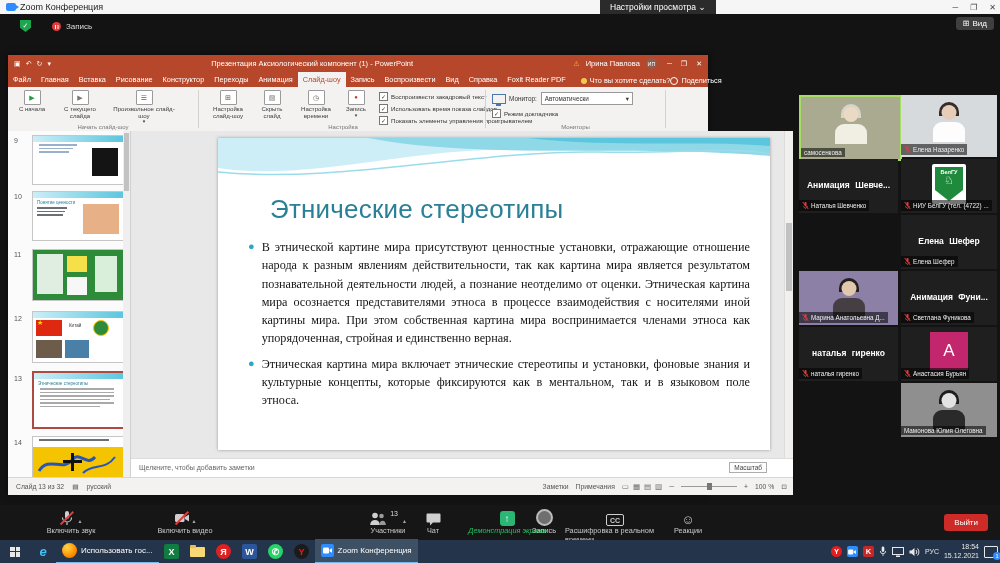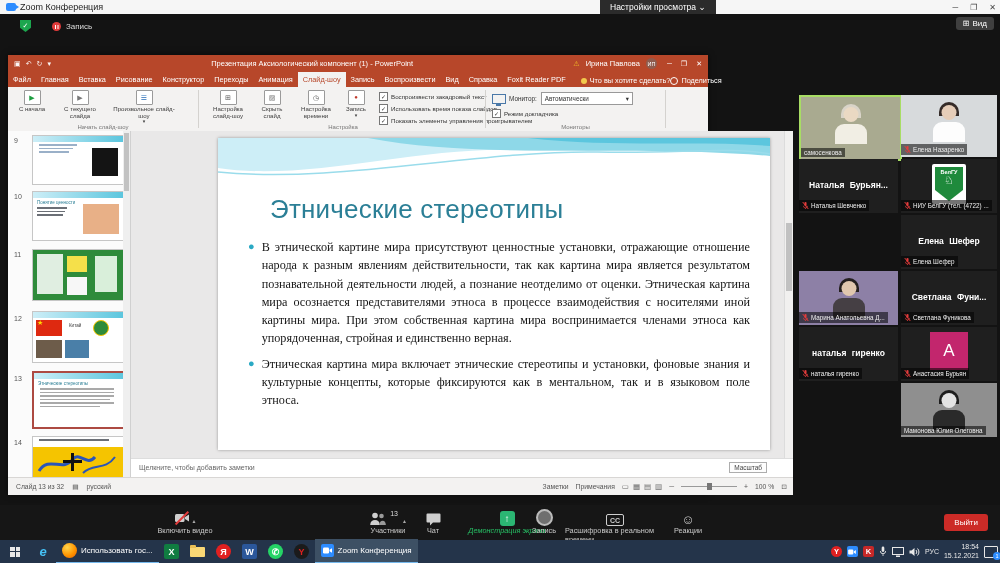--- a/index.html
+++ b/index.html
@@ -462,21 +462,21 @@
             <rect x="3.5" y="1" width="3" height="6" rx="1.5" fill="#e23b3b"></rect>
             <path d="M2 6.5a3 3 0 0 0 6 0" fill="none" stroke="#e23b3b"></path>
             <line x1="5" y1="9.5" x2="5" y2="11" stroke="#e23b3b"></line>
             <line x1="1" y1="1" x2="9" y2="11" stroke="#e23b3b" stroke-width="1.4"></line>
           </svg>
         <span>Елена Назаренко</span>
       </div>
     </div>
 
     <div class="tile" style="left:2px;top:64px;width:99px;height:54px">
-      <div class="tname">Наталья  Бурьян...</div>
+      <div class="tname">Анимация  Шевче...</div>
       <div class="tlabel">
         <svg width="7" height="9" viewBox="0 0 10 12">
             <rect x="3.5" y="1" width="3" height="6" rx="1.5" fill="#e23b3b"></rect>
             <path d="M2 6.5a3 3 0 0 0 6 0" fill="none" stroke="#e23b3b"></path>
             <line x1="5" y1="9.5" x2="5" y2="11" stroke="#e23b3b"></line>
             <line x1="1" y1="1" x2="9" y2="11" stroke="#e23b3b" stroke-width="1.4"></line>
           </svg>
         <span>Наталья Шевченко</span>
       </div>
     </div>
@@ -521,21 +521,21 @@
         <svg width="7" height="9" viewBox="0 0 10 12">
             <rect x="3.5" y="1" width="3" height="6" rx="1.5" fill="#e23b3b"></rect>
             <path d="M2 6.5a3 3 0 0 0 6 0" fill="none" stroke="#e23b3b"></path>
             <line x1="5" y1="9.5" x2="5" y2="11" stroke="#e23b3b"></line>
             <line x1="1" y1="1" x2="9" y2="11" stroke="#e23b3b" stroke-width="1.4"></line>
           </svg>
         <span>Марина Анатольевна Д...</span>
       </div>
     </div>
     <div class="tile" style="left:104px;top:176px;width:96px;height:54px">
-      <div class="tname">Светлана  Фуни...</div>
+      <div class="tname">Анимация  Фуни...</div>
       <div class="tlabel">
         <svg width="7" height="9" viewBox="0 0 10 12">
             <rect x="3.5" y="1" width="3" height="6" rx="1.5" fill="#e23b3b"></rect>
             <path d="M2 6.5a3 3 0 0 0 6 0" fill="none" stroke="#e23b3b"></path>
             <line x1="5" y1="9.5" x2="5" y2="11" stroke="#e23b3b"></line>
             <line x1="1" y1="1" x2="9" y2="11" stroke="#e23b3b" stroke-width="1.4"></line>
           </svg>
         <span>Светлана Фуникова</span>
       </div>
     </div>
@@ -572,20 +572,34 @@
           <div class="torso"></div>
         </div>
       <div class="tlabel">
           <span>Мамонова Юлия Олеговна</span>
         </div>
     </div>
 
   </div>
 
   <div class="ztoolbar">
+    <div class="tool" style="left:25px;width:92px">
+      <div class="irow">
+        <span class="slashwrap">
+          <svg width="14" height="16" viewBox="0 0 14 16">
+              <rect x="5" y="1" width="4" height="8" rx="2" fill="#cfcfcf"></rect>
+              <path d="M2.5 7.5a4.5 4.5 0 0 0 9 0" fill="none" stroke="#cfcfcf" stroke-width="1.2"></path>
+              <line x1="7" y1="12.5" x2="7" y2="15" stroke="#cfcfcf" stroke-width="1.2"></line>
+            </svg>
+          <span class="slash"></span>
+        </span>
+        <span class="chev">▲</span>
+      </div>
+      <span>Включить звук</span>
+    </div>
     <div class="tool" style="left:135px;width:100px">
       <div class="irow">
         <span class="slashwrap">
           <svg width="16" height="16" viewBox="0 0 16 16">
               <rect x="1" y="4" width="9.5" height="8" rx="1.5" fill="#cfcfcf"></rect>
               <path d="M11 7l4-2.4v6.8L11 9z" fill="#cfcfcf"></path>
             </svg>
           <span class="slash" style="left:7px"></span>
         </span>
         <span class="chev">▲</span>

